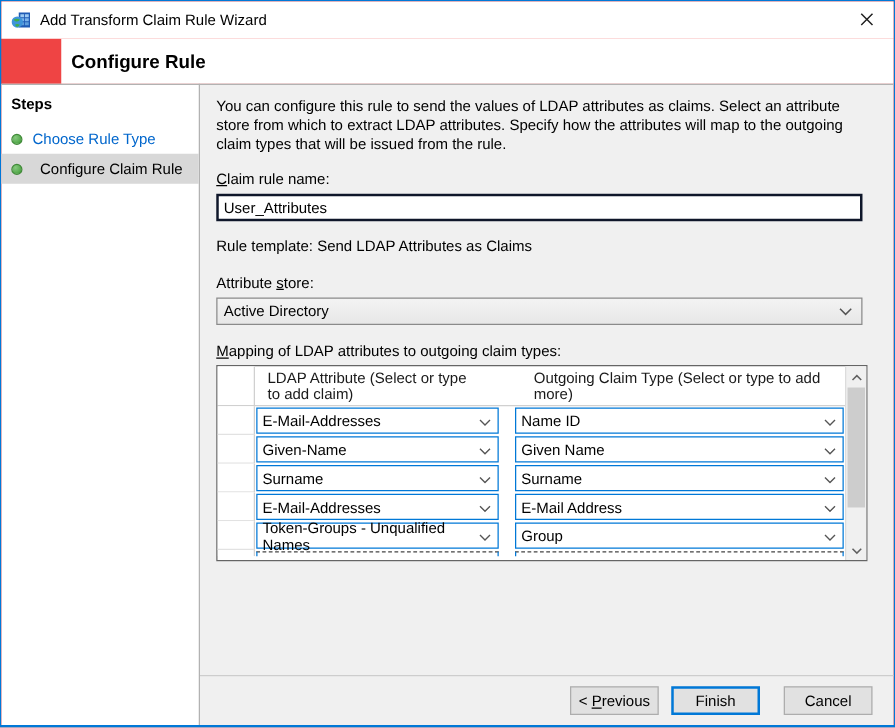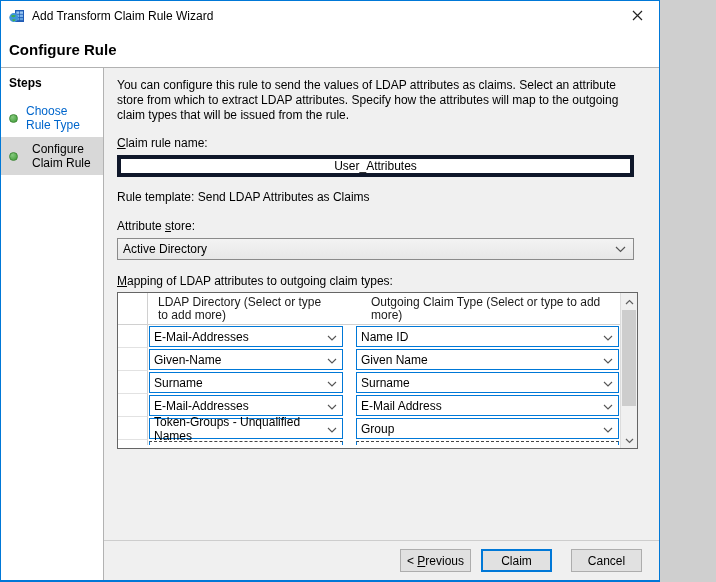--- a/index.html
+++ b/index.html
@@ -1,45 +1,45 @@
 <!DOCTYPE html>
 <html><head>
 <meta charset="utf-8">
 <style>
   * { margin:0; padding:0; box-sizing:border-box; }
   body { background:#cfcfcf; font-family:"Liberation Sans", sans-serif; }
   .window{
-    width:660px; height:582px; background:#ef4444;
+    width:716px; height:582px; background:#ef4444;
     border:1px solid #0078d7; border-bottom-width:2px;
     font-size:12px; color:#000; overflow:hidden; position:relative;
   }
   
   .titlebar{ height:30px; display:flex; align-items:center; padding-left:8px; background:#fff; }
   .app-icon{ width:16px; height:16px; display:inline-block; }
   .win-title{ margin-left:7px; font-size:12px; color:#000; }
   .close-btn{ margin-left:auto; width:44px; height:30px; border:none; background:transparent;
     display:flex; align-items:center; justify-content:center; cursor:pointer; }
   
-  .page-header{ height:36px; display:flex; align-items:center; padding-left:8px; background:#fff; }
+  .page-header{ height:36px; display:flex; align-items:center; padding-left:8px; background:#fff;margin-left:48px; }
   .page-header h1{ font-size:15px; font-weight:bold; }
   
   .main{ display:flex; height:513px; }
   .sidebar{ width:165px; background:#fff; border-top:1px solid #b2b2b2; border-right:1px solid #b2b2b2; }
   .steps-title{ font-weight:bold; padding:8px 8px 9px 8px; }
   .step-item{ display:flex; align-items:center; gap:8px; padding:5px 8px; cursor:pointer; }
   .step-dot{ width:9px; height:9px; border-radius:50%; flex:0 0 auto;
     background:radial-gradient(circle at 35% 30%, #86c97e, #3c9a33); border:1px solid #418a39; }
   .step-item.link .step-label{ color:#0066cc; }
   .step-item.active{ background:#d8d8d8;gap:14px; }
   .content{ flex:1; background:#f0f0f0; border-top:1px solid #b2b2b2; display:flex; flex-direction:column; }
   .form-area{ flex:1; padding:10px 21px 0 13px; }
   .desc{ line-height:15px; width:518px; margin-bottom:13px; }
   .field-label{ display:block; margin:11px 0 5px 0; }
-  .text-input{ width:517px; height:22px; border:4px solid #0f172a; background:#fff;
-    font:12px "Liberation Sans", sans-serif; padding:0 20px;text-align:center; }
+  .text-input{ width:517px; height:22px; border:2px solid #0f172a; background:#fff;
+    font:12px "Liberation Sans", sans-serif; padding:0 4px; }
   .rule-template{ margin-top:13px; }
   .combobox{ width:517px; height:22px; border:1px solid #8a8a8a;
     background:linear-gradient(#f3f3f3,#e7e7e7); display:flex; align-items:center;
     justify-content:space-between; padding:0 7px 0 5px; cursor:default; }
   
   .grid{ margin-top:4px; width:521px; height:157px; border:1px solid #656565; background:#fff; display:flex; }
   .grid-body{ flex:1; overflow:hidden; }
   .g-row{ display:flex; height:23px; }
   .g-head{ height:32px; border-bottom:1px solid #d0d0d0; }
   .g-rowhdr{ width:30px; flex:0 0 auto; border-right:1px solid #d0d0d0; border-bottom:1px solid #e2e2e2; background:#fff; }
@@ -132,21 +132,21 @@
               </svg>
           </span>
         </div>
 
         <label class="field-label" style="margin-top:14px; margin-bottom:4px"><span></span><u>M</u><span>apping of LDAP attributes to outgoing claim types:</span></label>
 
         <div class="grid">
           <div class="grid-body">
             <div class="g-row g-head">
               <div class="g-rowhdr"></div>
-              <div class="g-col1 g-colhdr">LDAP Directory (Select or type to add more)</div>
+              <div class="g-col1 g-colhdr">LDAP Attribute (Select or type to add claim)</div>
               <div class="g-col2 g-colhdr">Outgoing Claim Type (Select or type to add more)</div>
             </div>
 
             <div class="g-row">
               <div class="g-rowhdr"></div>
               <div class="g-col1">
                   <div class="cell-combo">
                 <span>E-Mail-Addresses</span>
                 <span><svg width="10" height="6" viewBox="0 0 10 6">
                         <path d="M1 1 L5 5 L9 1" fill="none" stroke="#555" stroke-width="1.1"></path>
@@ -266,18 +266,18 @@
               <span><svg width="9" height="6" viewBox="0 0 9 6">
                     <path d="M1 1 L4.5 4.5 L8 1" fill="none" stroke="#606060" stroke-width="1.2"></path>
                   </svg></span>
             </div>
           </div>
         </div>
       </div>
 
       <div class="footer">
         <button class="btn"><span>&lt; </span><u>P</u><span>revious</span></button>
-        <button class="btn default">Claim</button>
+        <button class="btn default">Finish</button>
         <button class="btn" style="margin-left:9px">Cancel</button>
       </div>
     </div>
   </div>
 </div>
 
 </body></html>

